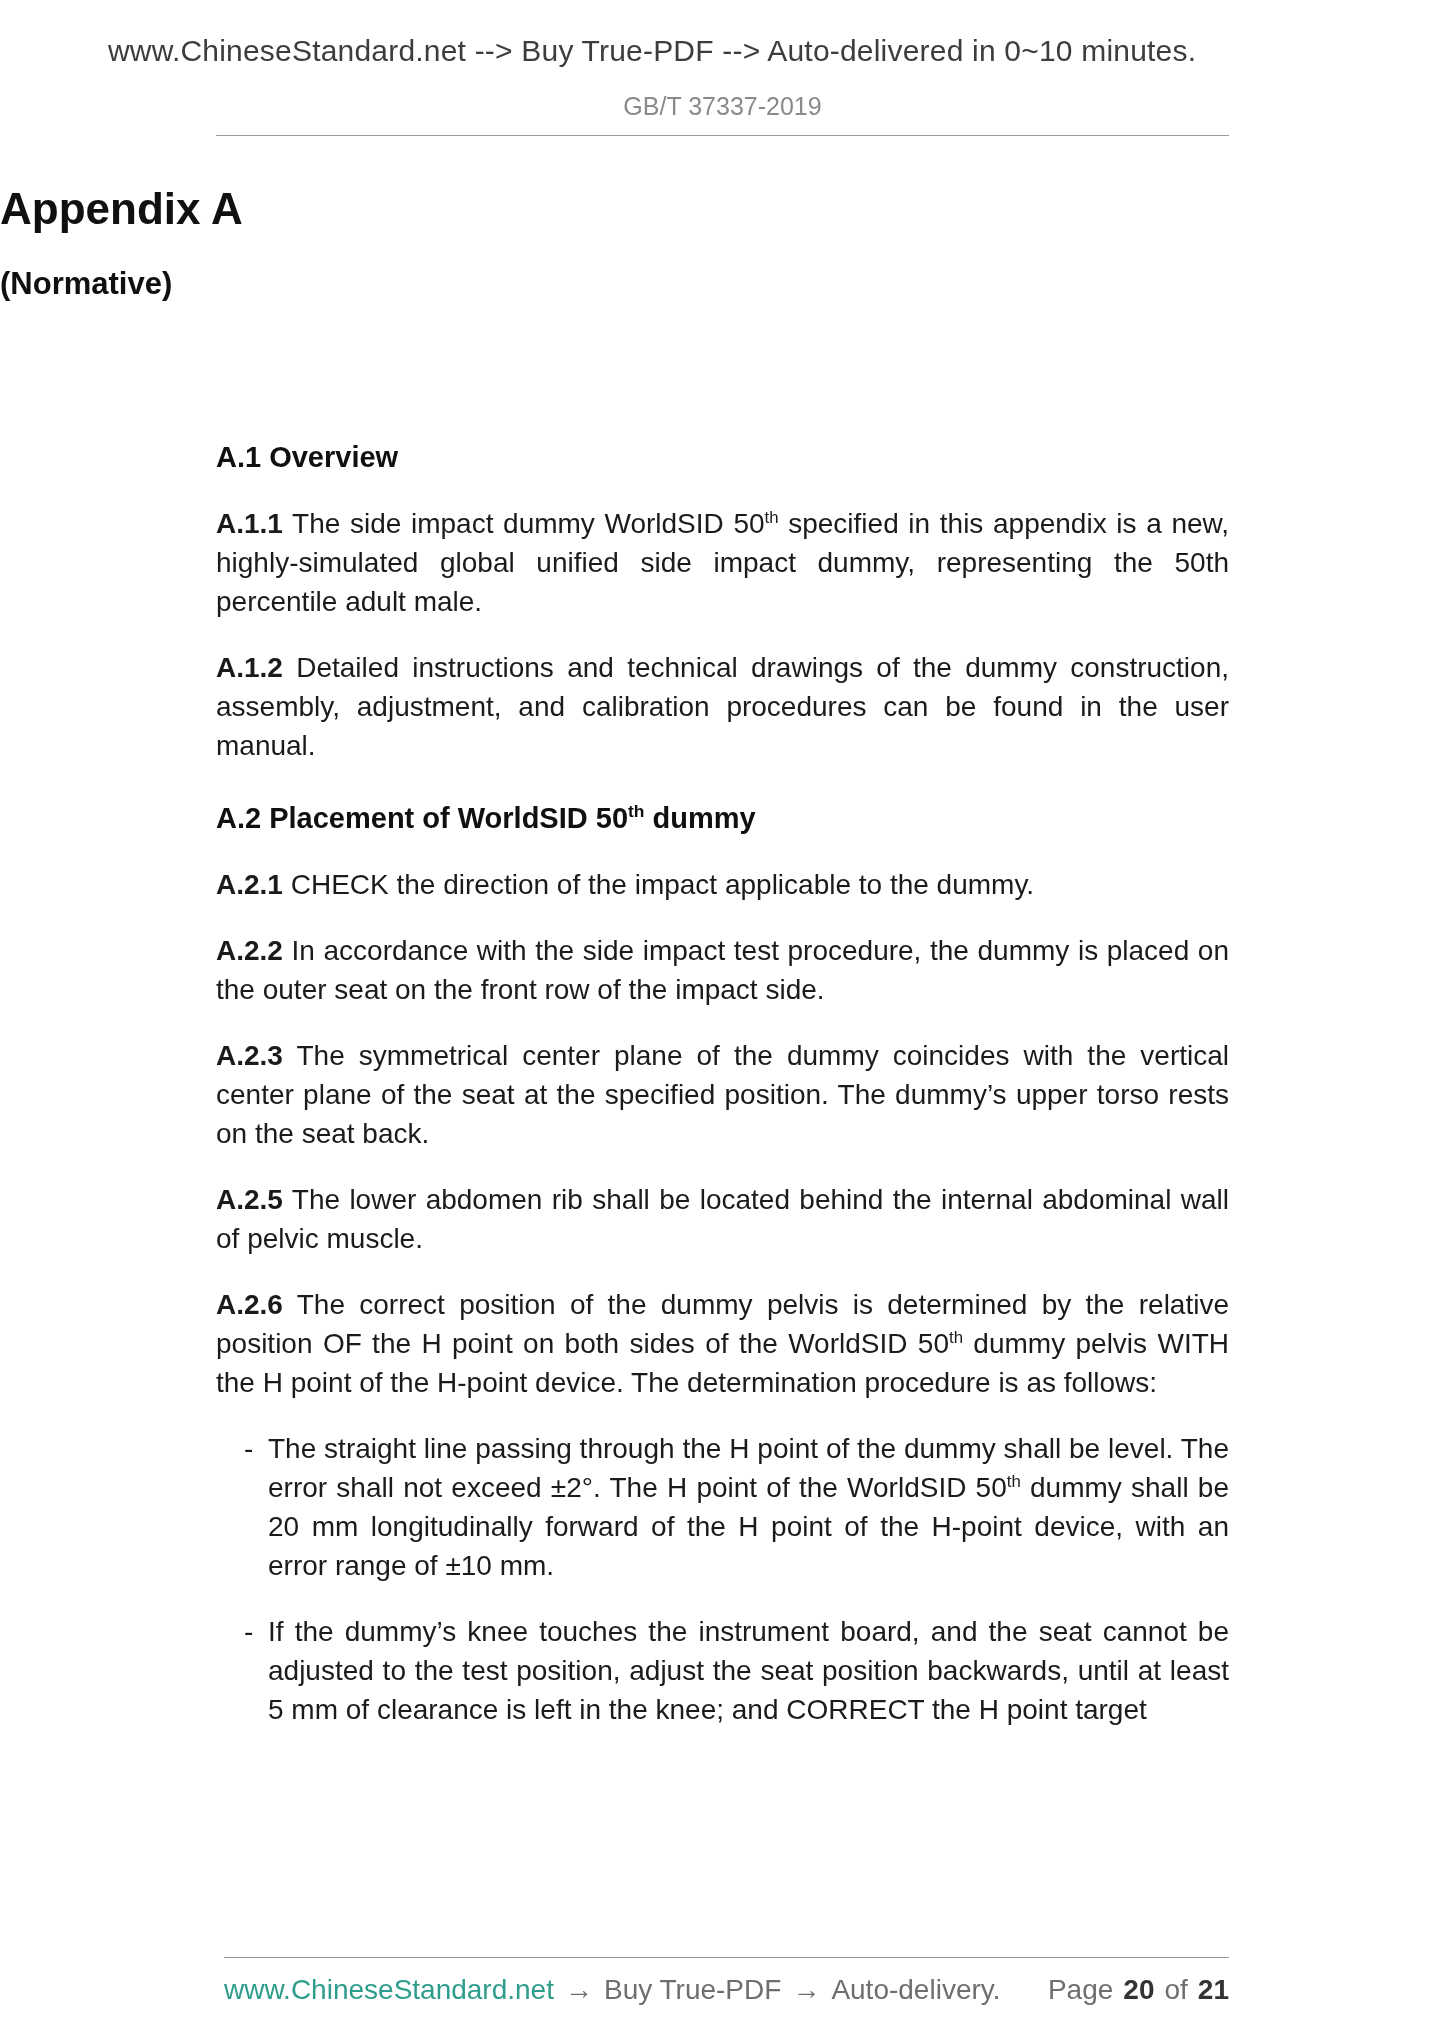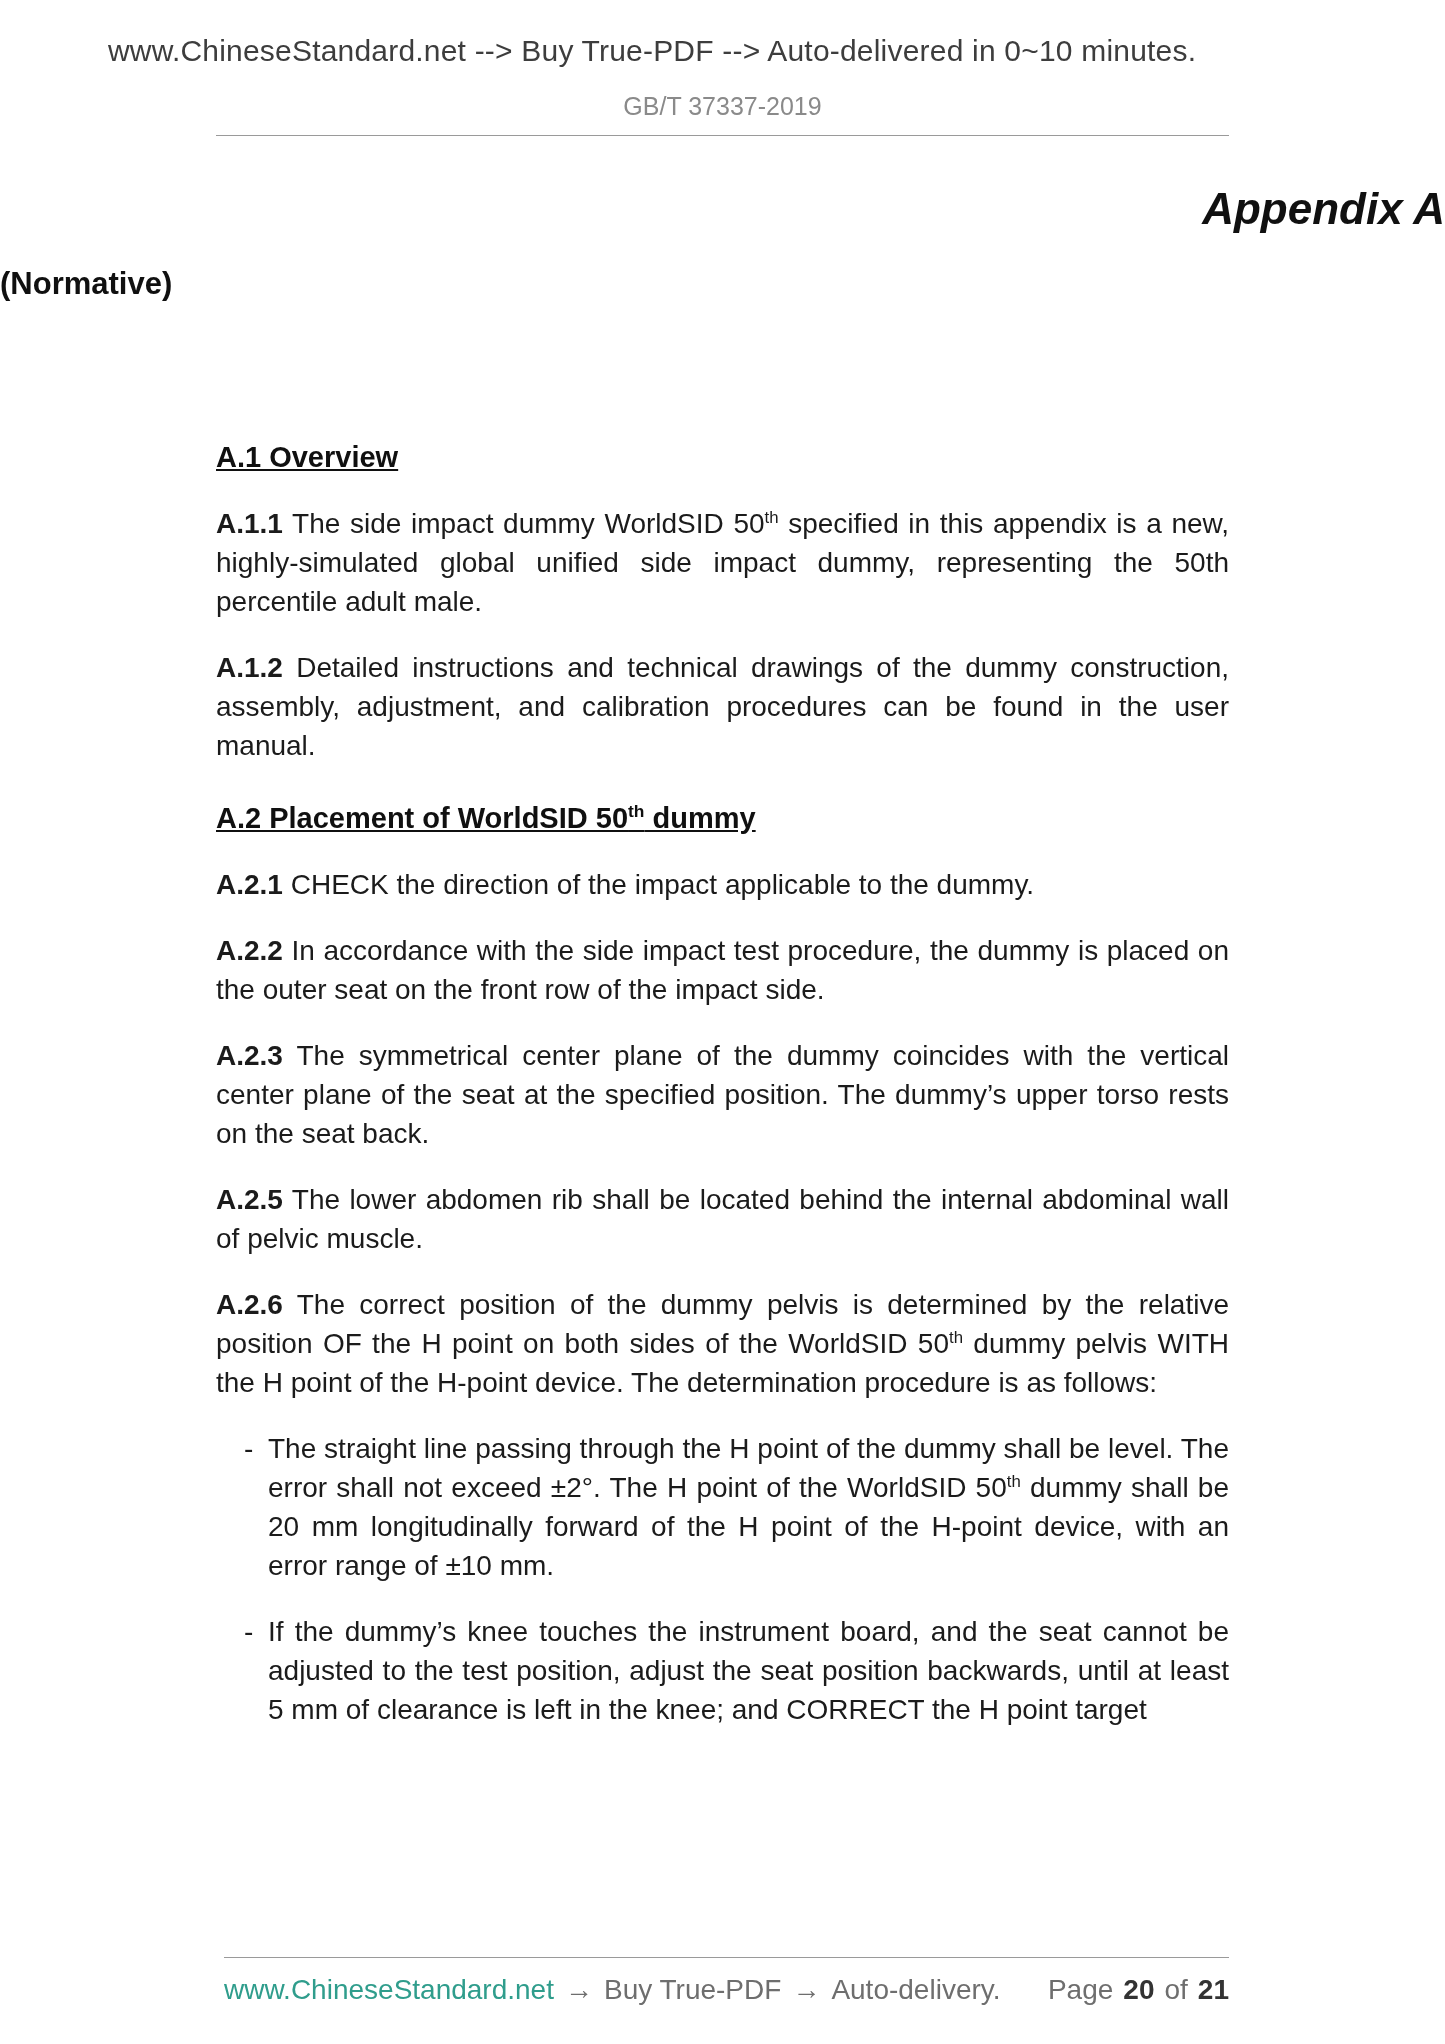--- a/index.html
+++ b/index.html
@@ -27,26 +27,25 @@
     margin-top: 24px;
     font-size: 25px;
     color: #8a8a8a;
   }
   .rule {
     margin: 14px 216px 0 216px;
     border-top: 1px solid #9a9a9a;
     height: 0;
   }
   .appendix-title {
-    text-align: right;
+    text-align: left;
     margin-top: 48px;
     font-size: 44px;
     font-weight: bold;
     color: #101010;
-    font-style: italic;
   }
   .normative {
     text-align: left;
     margin-top: 32px;
     font-size: 31px;
     font-weight: bold;
     color: #101010;
   }
   .doc-heading {
     text-align: center;
@@ -64,21 +63,20 @@
   .content {
     margin: 136px 216px 0 216px;
     font-size: 28px;
     line-height: 39px;
   }
   .h2 {
     font-weight: bold;
     font-size: 29px;
     margin-top: 34px;
     color: #101010;
-    text-decoration: underline;
   }
   .h2:first-child { margin-top: 0; }
   .para {
     margin: 27px 0 0 0;
     text-align: justify;
   }
   .label { font-weight: bold; }
   .bullet {
     position: relative;
     padding-left: 52px;

